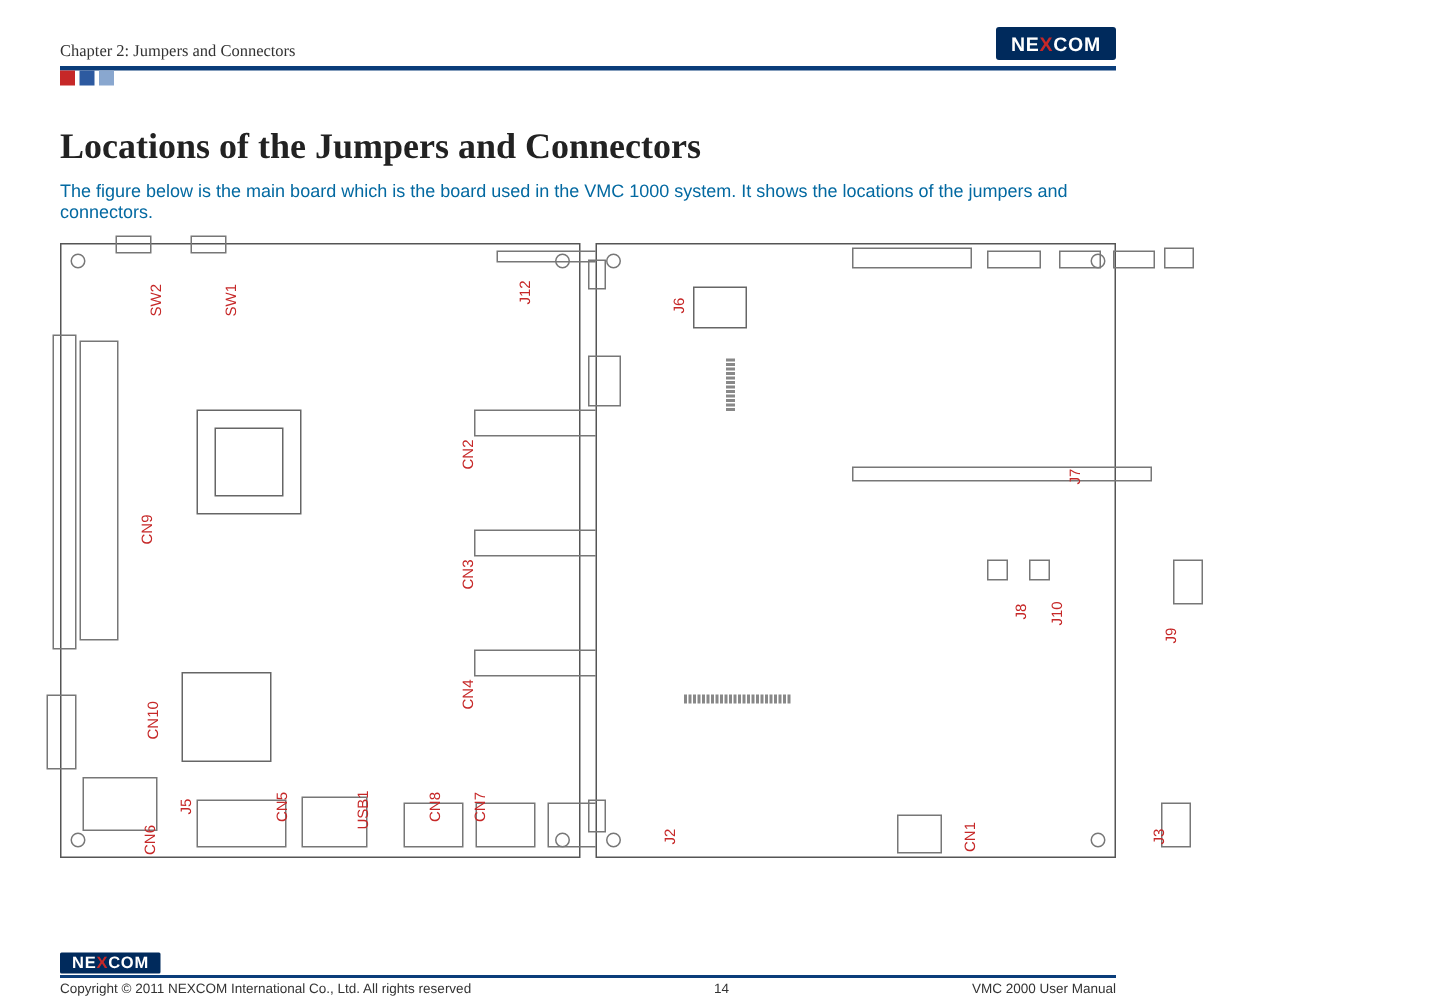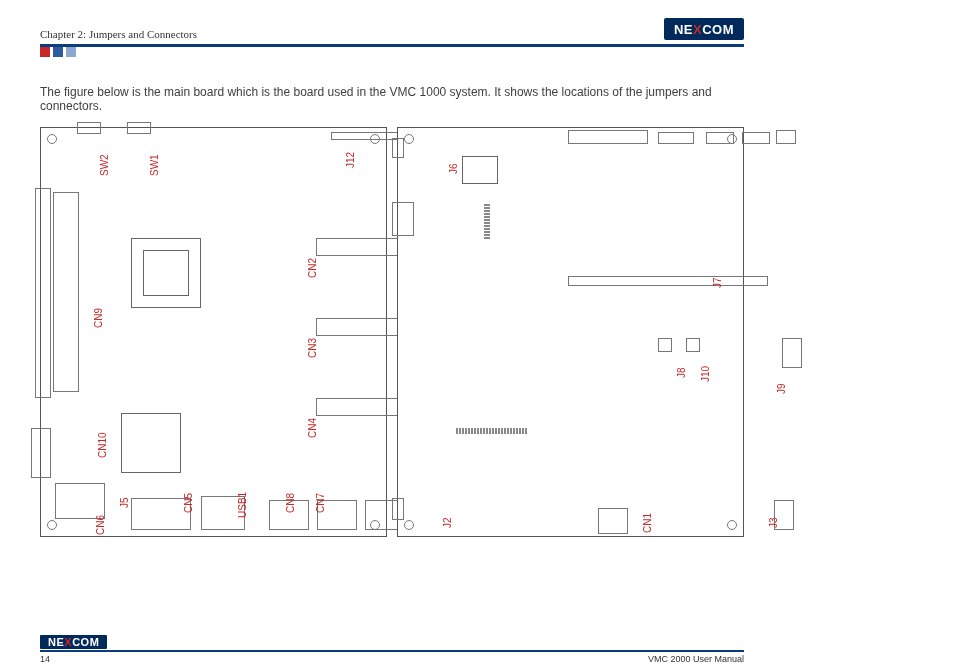--- a/index.html
+++ b/index.html
@@ -9,21 +9,21 @@
   .chapter { font-size: 11px; color: #333; font-family: Georgia, 'Times New Roman', serif; }
   .logo-box { background:#002a5c; color:#fff; height:22px; padding:2px 10px; display:flex; align-items:center; border-radius:2px; font-weight:bold; font-size:13px; letter-spacing:0.5px; }
   .logo-x { color:#c62828; font-weight:bold; }
   .rule-dark { height:3px; background:#0a3d7a; margin-top:4px; }
   .dots { display:flex; gap:3px; margin-top:0; margin-bottom:28px; }
   .dot { width:10px; height:10px; }
   .dot.r { background:#c62828; }
   .dot.b1 { background:#2d5aa0; }
   .dot.b2 { background:#89a7cf; }
   h1 { font-family: Georgia, 'Times New Roman', serif; font-weight: bold; font-size: 24px; margin-bottom: 8px; }
-  .intro { font-size: 12px; color: #404040; margin-bottom: 14px; }
+  .intro { font-size: 12px; color: #0369a1; margin-bottom: 14px; }
   .boards { display:flex; gap:10px; justify-content: space-between; }
   .board { position:relative; border:1px solid #555; background:#fff; }
   .board.left  { width:400px; height:410px; }
   .board.right { width:400px; height:410px; }
 
   
   .shp { position:absolute; border:1px solid #777; background:transparent; }
   .chip { border:1px solid #666; }
   .pinrow { position:absolute; display:flex; gap:1px; }
   .pin { width:2px; height:6px; background:#888; }
@@ -52,20 +52,21 @@
         <span>COM</span>
     </div>
   </div>
   <div class="rule-dark"></div>
   <div class="dots">
     <div class="dot r"></div>
       <div class="dot b1"></div>
       <div class="dot b2"></div>
   </div>
 
+  <h1>Locations of the Jumpers and Connectors</h1>
   <p class="intro">The figure below is the main board which is the board used in the VMC 1000 system. It shows the locations of the jumpers and connectors.</p>
 
   <div class="boards">
 
     <div class="board left">
 
       <div class="shp" style="left:36px; top:-6px; width:24px; height:12px;"></div>
       <div class="shp" style="left:86px; top:-6px; width:24px; height:12px;"></div>
       <div class="shp" style="left:290px; top:4px; width:80px; height:8px;"></div>
 
@@ -195,18 +196,19 @@
   </div>
 
   <div class="footer">
     <div class="foot-logo">
       <span>NE</span>
         <span class="logo-x">X</span>
         <span>COM</span>
     </div>
     <div class="rule-thin"></div>
     <div class="foot-row">
+      <span>Copyright © 2011 NEXCOM International Co., Ltd. All rights reserved</span>
       <span>14</span>
       <span>VMC 2000 User Manual</span>
     </div>
   </div>
 
 </div>
 
 </body></html>

